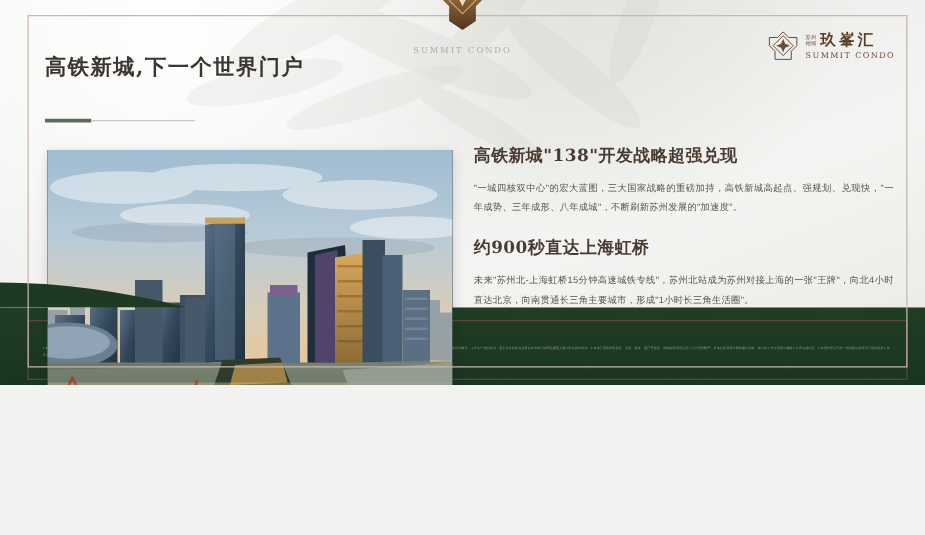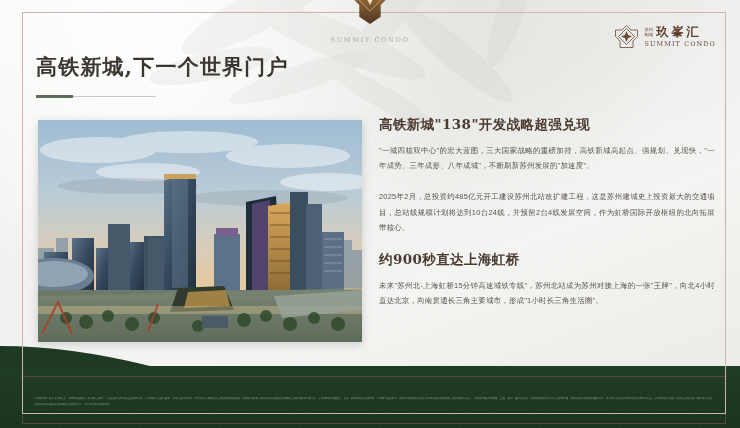--- a/index.html
+++ b/index.html
@@ -2,21 +2,21 @@
 <html><head>
 <meta charset="utf-8">
 <style>
   html,body{margin:0;padding:0;}
   body{
     width:740px;height:428px;overflow:hidden;
     font-family:"Liberation Sans", sans-serif;
     background:#f2f2f0;
   }
   .page{
-    position:relative;width:740px;height:428px;overflow:hidden;
+    position:relative;width:740px;height:308px;overflow:hidden;
     background:
       radial-gradient(circle at 18% 8%, rgba(255,255,255,0.95) 0%, rgba(255,255,255,0) 45%),
       radial-gradient(circle at 62% -10%, rgba(214,214,210,0.55) 0%, rgba(214,214,210,0) 40%),
       linear-gradient(160deg,#f6f6f4 0%,#eeeeec 38%,#f4f4f2 62%,#e9e9e6 100%);
   }
 
   
   .leaf{position:absolute;pointer-events:none;opacity:.5;}
   .leaf svg{display:block;}
 
@@ -42,22 +42,22 @@
     font-family:"DejaVu Serif",serif;font-size:12.5px;font-weight:700;
     color:#5d3c29;letter-spacing:2.5px;
   }
   .brand-en{
     font-family:"DejaVu Serif",serif;font-size:6.4px;color:#6b4a37;
     letter-spacing:1.15px;margin-top:2px;text-align:right;
   }
 
   
   .title{
-    position:absolute;left:36px;top:53px;z-index:7;
-    font-family:"DejaVu Serif",serif;font-size:21px;font-weight:700;
+    position:absolute;left:36px;top:42px;z-index:7;
+    font-family:"DejaVu Serif",serif;font-size:17px;font-weight:700;
     color:#3c3630;letter-spacing:1.2px;white-space:nowrap;
   }
   .rule{position:absolute;left:36px;top:95px;z-index:7;width:120px;height:3px;}
   .rule-dark{position:absolute;left:0;top:0;width:37px;height:3px;background:#5d6b5d;}
   .rule-light{position:absolute;left:37px;top:1px;width:83px;height:1px;background:#c8c8c4;}
 
   
   .photo{
     position:absolute;left:38px;top:120px;width:324px;height:222px;z-index:5;
     overflow:hidden;box-shadow:0 2px 9px rgba(0,0,0,.16);background:#2c3a4a;
@@ -279,21 +279,20 @@
   </div>
 
   <div class="col">
 
     <div class="blk">
       <div class="h2">高铁新城"138"开发战略超强兑现</div>
       <p class="p">"一城四核双中心"的宏大蓝图，三大国家战略的重磅加持，高铁新城高起点、强规划、兑现快，"一年成势、三年成形、八年成城"，不断刷新苏州发展的"加速度"。</p>
     </div>
 
     <div class="blk">
-      <p class="p">2025年2月，总投资约485亿元开工建设苏州北站改扩建工程，这是苏州建城史上投资最大的交通项目，总站线规模计划将达到10台24线，并预留2台4线发展空间，作为虹桥国际开放枢纽的北向拓展带核心。</p>
     </div>
 
     <div class="blk">
       <div class="h2">约900秒直达上海虹桥</div>
       <p class="p">未来"苏州北-上海虹桥15分钟高速城铁专线"，苏州北站成为苏州对接上海的一张"王牌"，向北4小时直达北京，向南贯通长三角主要城市，形成"1小时长三角生活圈"。</p>
     </div>
 
   </div>
 
   <svg class="footer-curve" viewBox="0 0 150 26" preserveAspectRatio="none">

